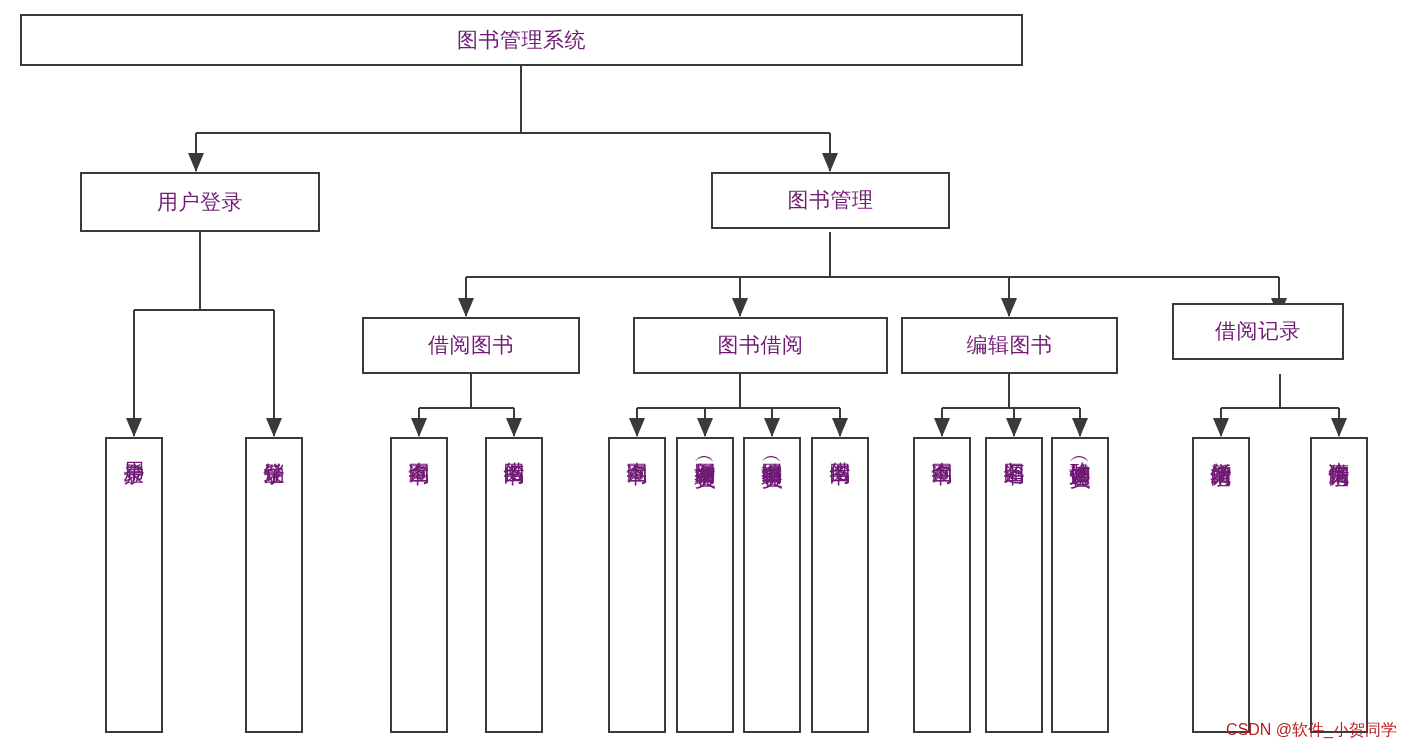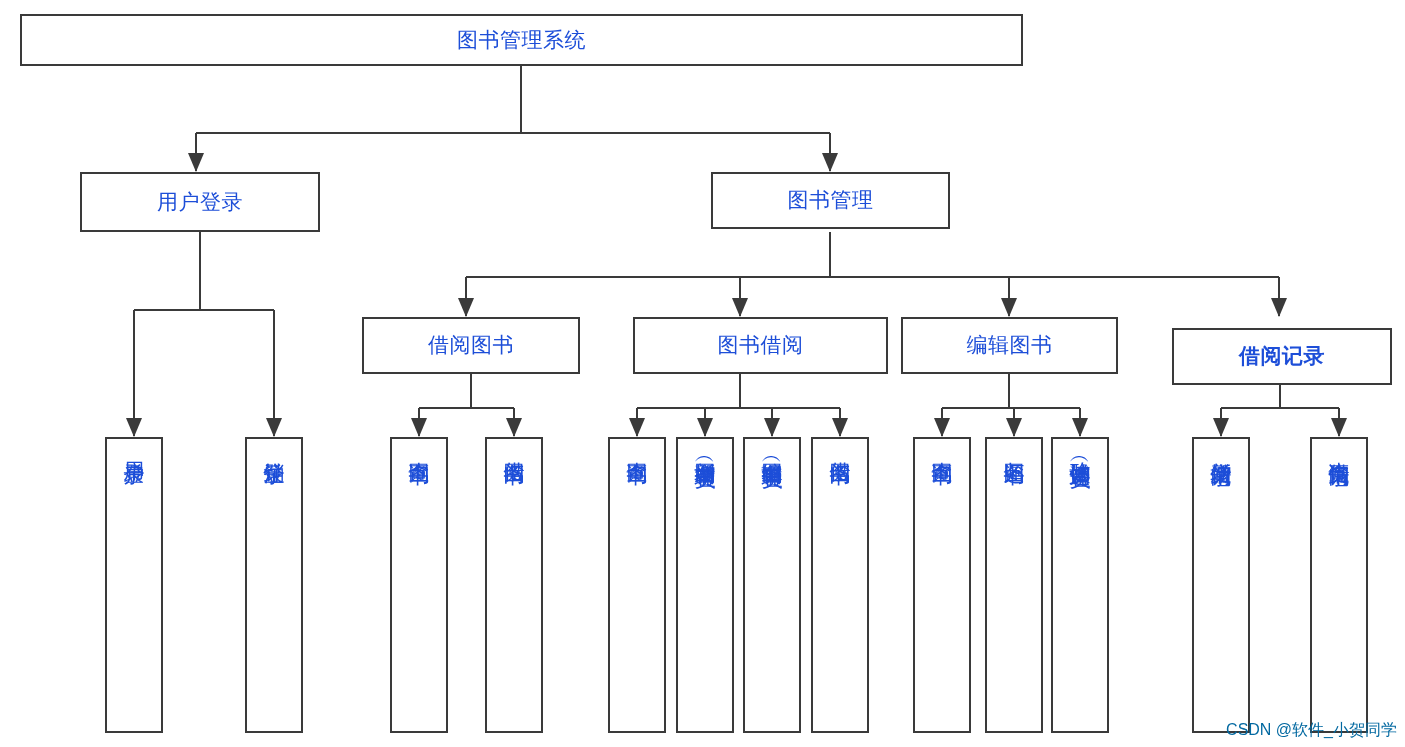--- a/index.html
+++ b/index.html
@@ -34,21 +34,21 @@
     display: flex;
     align-items: center;
     justify-content: center;
     color: #1a1a1a;
   }
   .node-label {
     display: block;
     text-align: center;
     line-height: 1.18;
     letter-spacing: 0.5px;
-    color: #1d4ed8;
+    color: #701a75;
   }
   .node.horizontal .node-label {
     font-size: 21px;
     white-space: nowrap;
   }
   .node.vertical {
     align-items: flex-start;
     padding-top: 6px;
   }
   .node.vertical .node-label {
@@ -58,21 +58,21 @@
     line-height: 1.05;
     letter-spacing: 1px;
     white-space: nowrap;
     max-height: 100%;
   }
   .watermark {
     position: absolute;
     right: 8px;
     bottom: 6px;
     font-size: 16px;
-    color: #0369a1;
+    color: #b91c1c;
     white-space: nowrap;
     user-select: none;
   }
 </style>
 </head>
 <body>
 
 <div id="diagram-root">
 
   <svg id="edge-layer" viewBox="0 0 1405 747" width="1405" height="747" aria-hidden="true">
@@ -147,21 +147,21 @@
   </div>
 
   <div class="node horizontal" style="left: 633px; top: 317px; width: 255px; height: 57px;">
     <span class="node-label">图书借阅</span>
   </div>
 
   <div class="node horizontal" style="left: 901px; top: 317px; width: 217px; height: 57px;">
     <span class="node-label">编辑图书</span>
   </div>
 
-  <div class="node horizontal" style="left: 1172px; top: 328px; width: 220px; height: 57px; font-weight: bold;">
+  <div class="node horizontal" style="left: 1172px; top: 303px; width: 172px; height: 57px;">
     <span class="node-label">借阅记录</span>
   </div>
 
   <div class="node vertical" style="left: 105px; top: 437px; width: 58px; height: 296px;">
     <span class="node-label">用户登录</span>
   </div>
 
   <div class="node vertical" style="left: 245px; top: 437px; width: 58px; height: 296px;">
     <span class="node-label">注销登录</span>
   </div>

